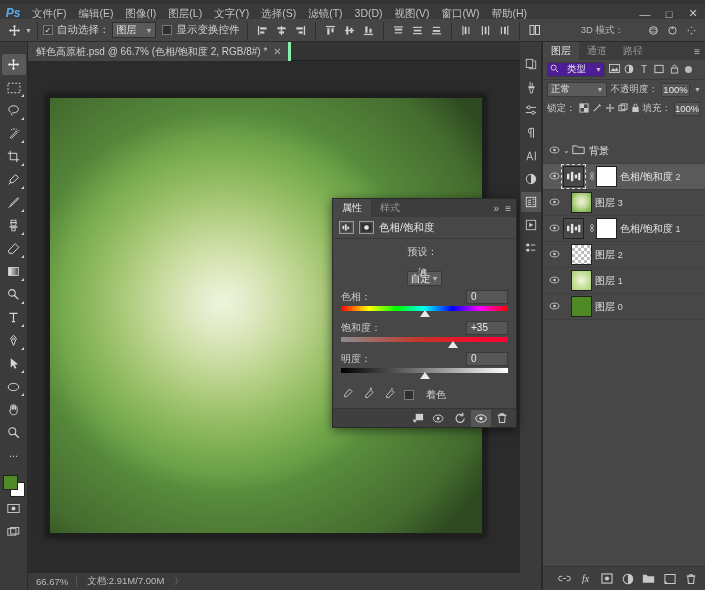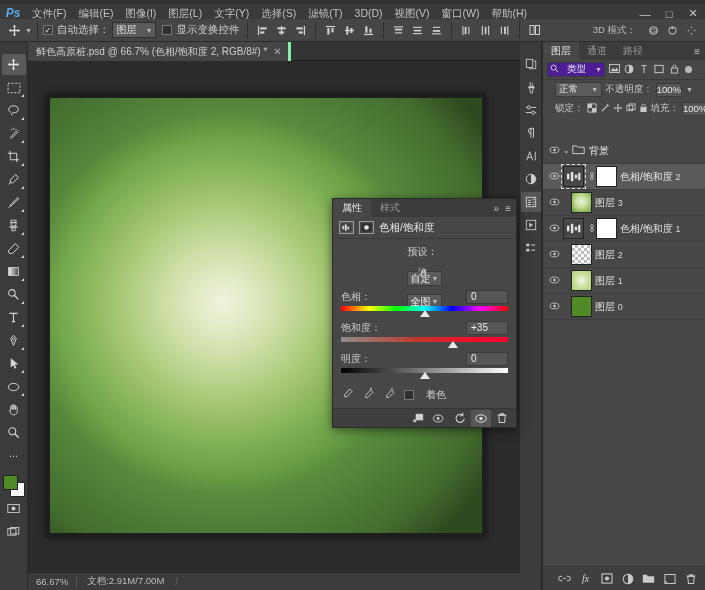--- a/index.html
+++ b/index.html
@@ -55,21 +55,21 @@
     height:16px; min-width:44px; background:#5a5a5a; border:1px solid #2f2f2f;
     font-size:10px; color:#e0e0e0; display:flex; align-items:center;
     justify-content:space-between; padding:0 3px; margin-right:6px;
   }
   .align-group { display:flex; align-items:center; }
   .align-btn {
     width:17px; height:18px; margin:0 1px; display:flex; align-items:center;
     justify-content:center; color:#cfcfcf;
   }
   .opt-right { margin-left:auto; display:flex; align-items:center; padding-right:4px; }
-  .mode3d { font-size:9.5px; color:#b9b9b9; margin-right:8px; }
+  .mode3d { font-size:9.5px; color:#b9b9b9; margin-right:20px; }
 
   
   .tabbar {
     position:absolute; left:28px; top:42px; width:492px; height:19px;
     background:#333; border-bottom:1px solid #222;
   }
   .doc-tab {
     display:inline-flex; align-items:center; height:19px; background:#454545;
     padding:0 6px 0 8px; font-size:10px; color:#cfcfcf; border-right:3px solid #86efac;
     max-width:100%;
@@ -240,21 +240,21 @@
     border-bottom:1px solid #3a3a3a;
   }
   .filter-sel {
     width:58px; height:15px; background:#4c1d95; border:1px solid #3a3a3a;
     font-size:9.5px; color:#eaeaea; display:flex; align-items:center;
     justify-content:space-between; padding:0 2px;
   }
   .fi { width:12px; text-align:center; font-size:10px; color:#c9c9c9; }
   .dotr { width:7px; height:7px; border-radius:50%; background:#b9b9b9; margin-left:2px; }
   .blend-row, .lock-row {
-    display:flex; align-items:center; height:19px; padding:0 12px; gap:3px;
+    display:flex; align-items:center; height:19px; padding:0 4px; gap:3px;
   }
   .blend-sel {
     width:70px; height:15px; background:#5b5b5b; border:1px solid #3a3a3a;
     font-size:9.5px; color:#eaeaea; display:flex; align-items:center;
     justify-content:space-between; padding:0 3px;
   }
   .tiny-lbl { font-size:9.5px; color:#cccccc; white-space:nowrap; }
   .num-box {
     width:34px; height:14px; background:#565656; border:1px solid #3a3a3a;
     font-size:9.5px; color:#eaeaea; display:flex; align-items:center;
@@ -666,24 +666,20 @@
         </div>
       </div>
 
       <div class="row">
         <span class="hand-icon">
           <svg width="13" height="13" viewBox="0 0 16 16">
               <path d="M5.5 9.5 V4.5 a0.9 0.9 0 0 1 1.8 0 V8 V3 a0.9 0.9 0 0 1 1.8 0 V8 V4 a0.9 0.9 0 0 1 1.8 0 V9 c0 2.2 -1.4 3.6 -3.4 3.6 c-1.4 0 -2.2 -0.9 -2.8 -2 L3.4 9.6 a0.9 0.9 0 0 1 1.4 -0.5 Z" fill="none" stroke="#d8d8d8" stroke-width="1"></path>
               <path d="M2.2 2.2 L3.6 3.6 M1.4 5.2 H3.2 M3.6 0.9 V2.6" stroke="#d8d8d8" stroke-width="0.9"></path>
             </svg>
         </span>
-        <div class="sel-box">
-          <span>全图</span>
-          <span class="caret">▼</span>
-        </div>
       </div>
 
       <div class="slider-block">
         <div class="sl-top">
           <span class="sl-name">色相：</span>
           <span class="sl-val">0</span>
         </div>
         <div class="sl-track">
           <div class="track-hue"></div>
           <div class="thumb" id="thumb-hue" style="left: 50%;"></div>

